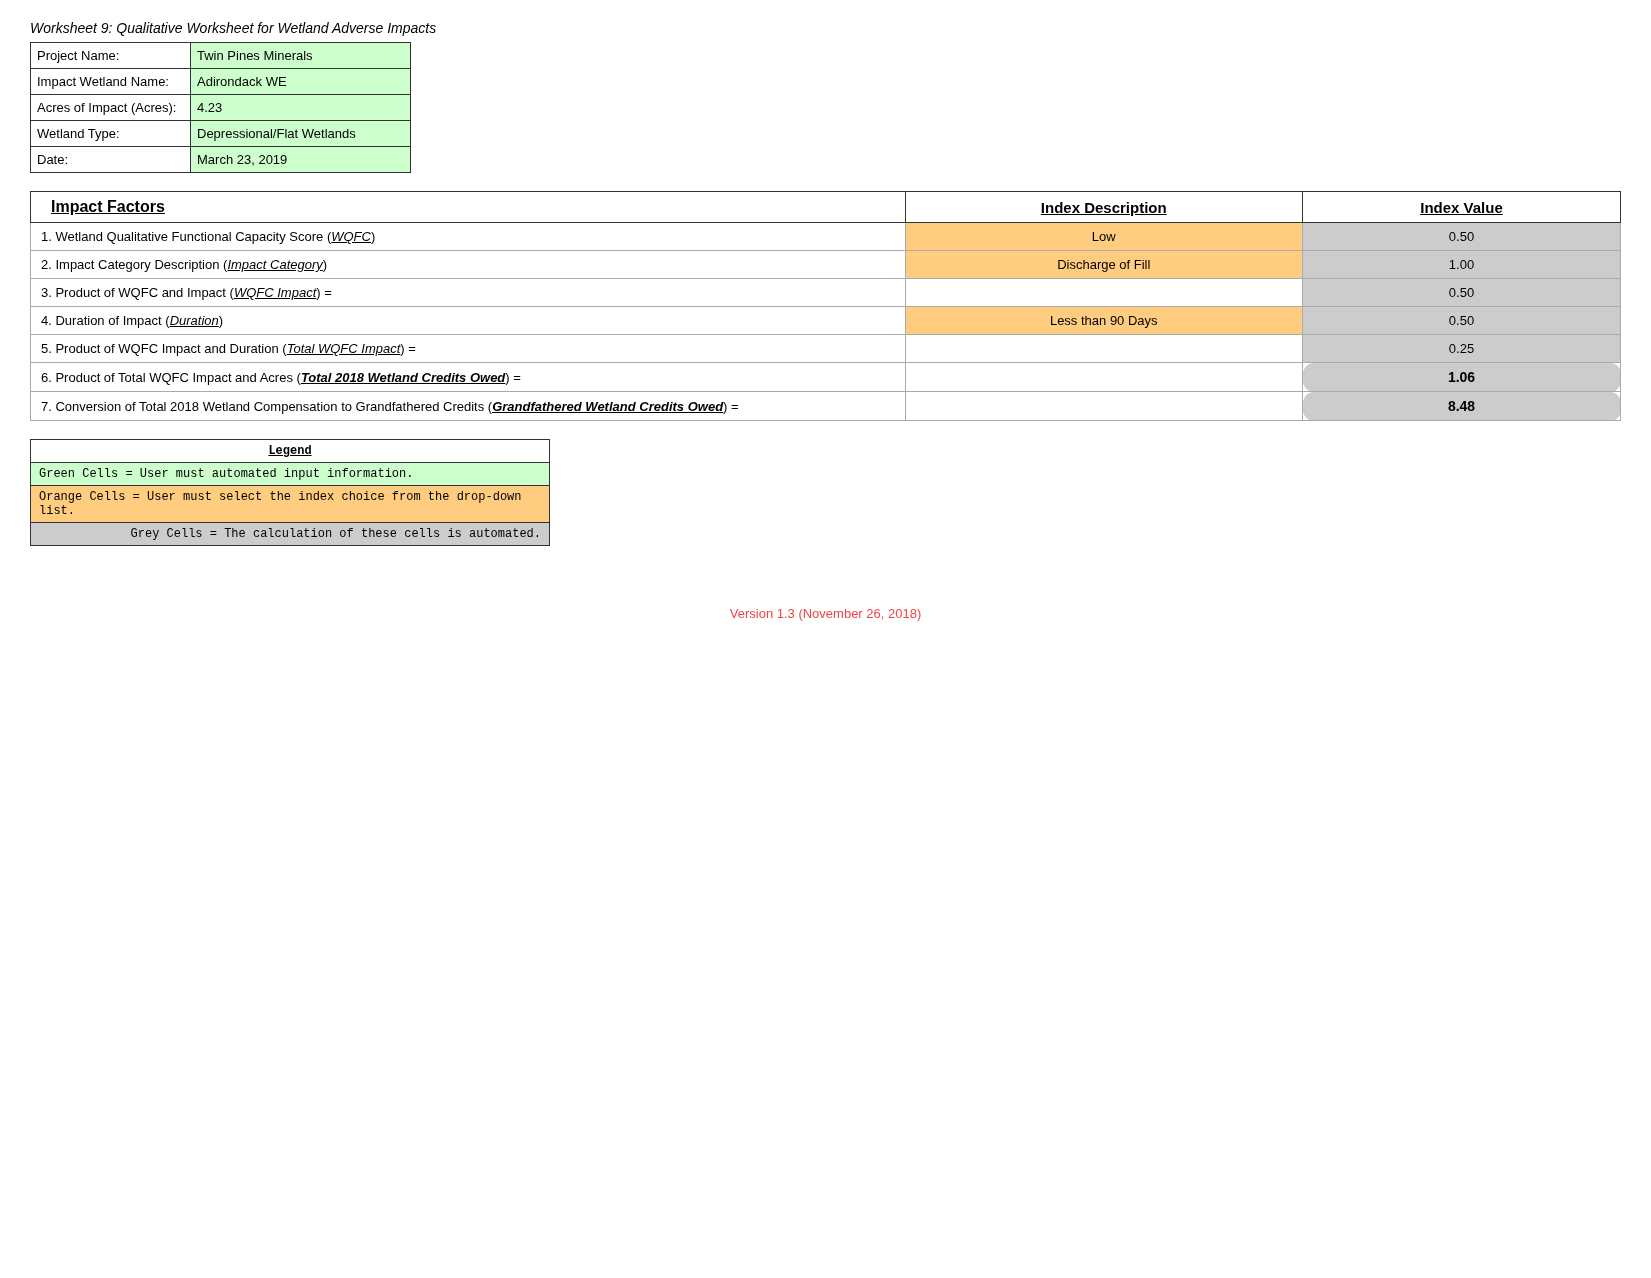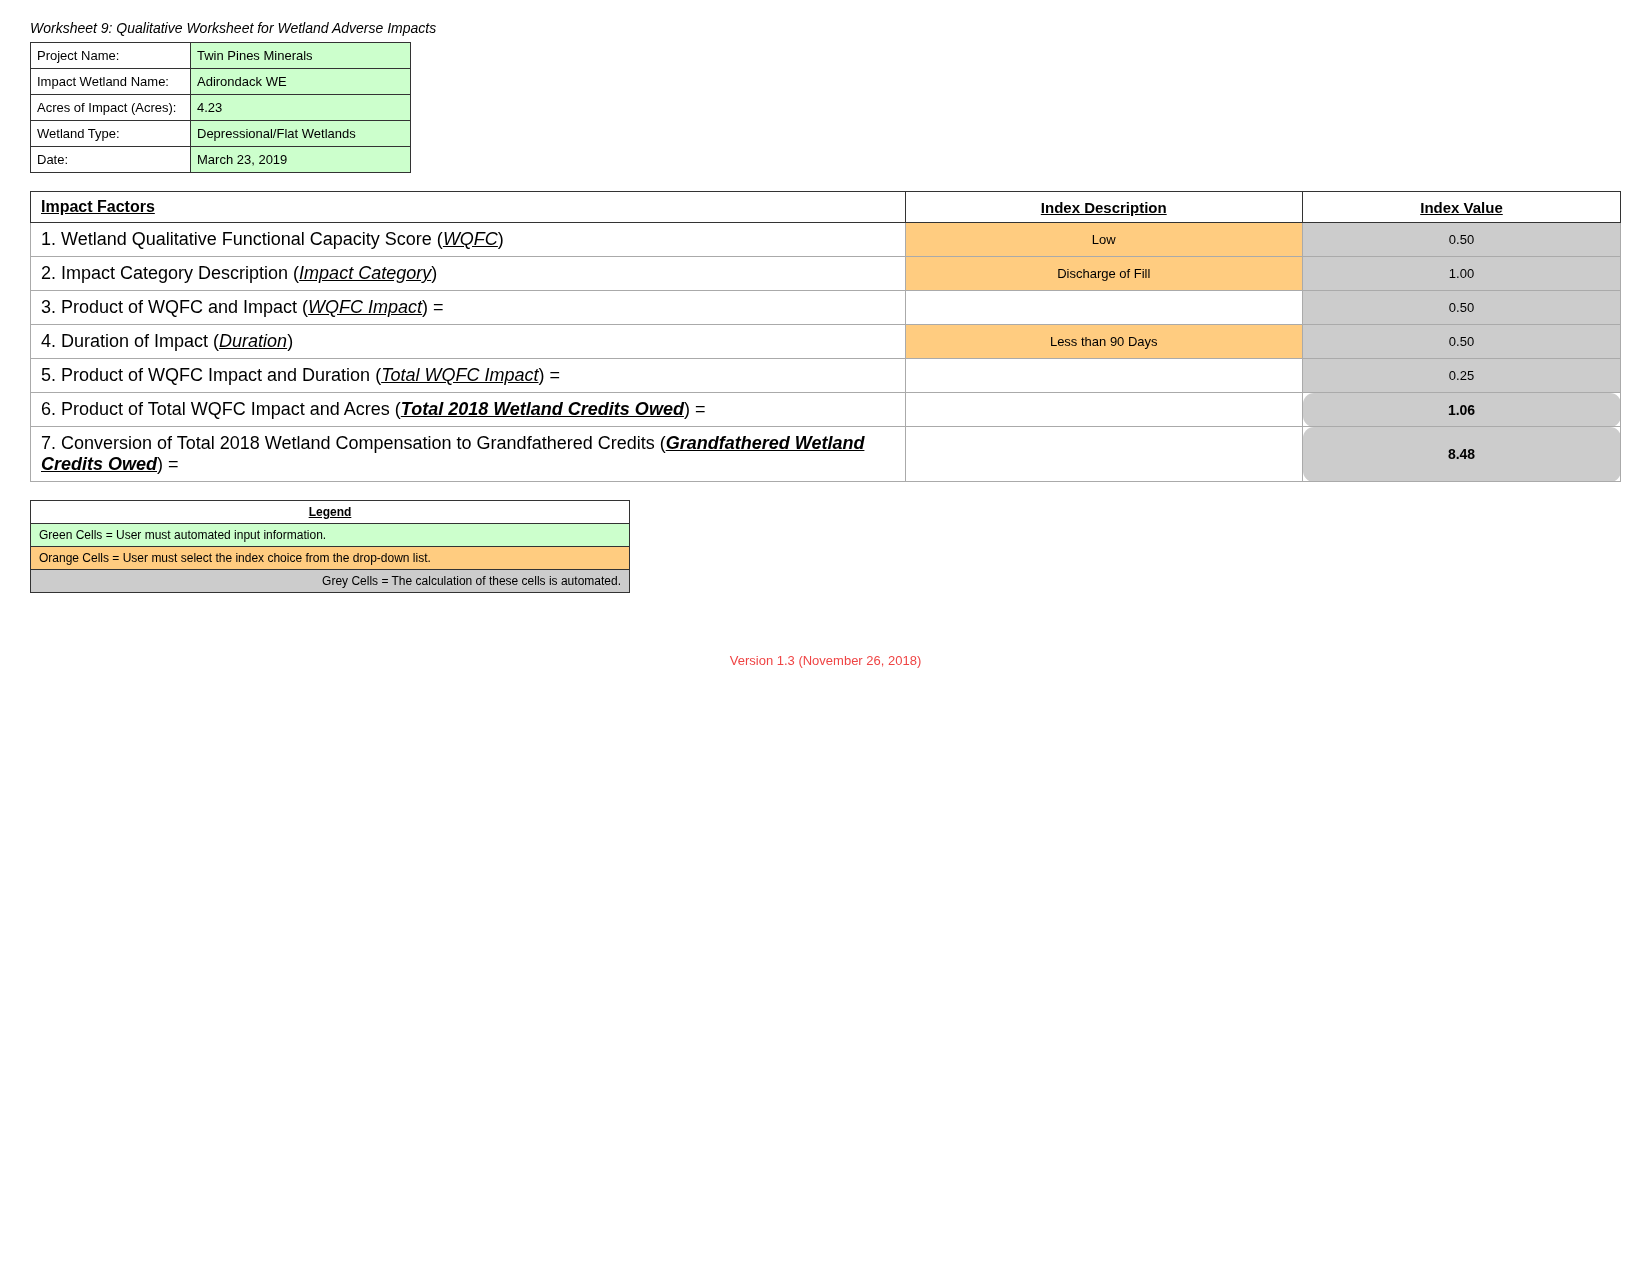--- a/index.html
+++ b/index.html
@@ -31,37 +31,37 @@
       min-width: 220px;
       background: #ccffcc;
     }
     .main-table {
       border-collapse: collapse;
       width: 100%;
       margin-bottom: 18px;
     }
     .main-table th {
       border: 1px solid #333;
-      padding: 6px 10px;
+      padding: 6px 20px;
       text-align: center;
       font-weight: bold;
       text-decoration: underline;
       font-size: 15px;
     }
     .main-table th.impact-factors-header {
       text-align: left;
       font-size: 16px;
     }
     .main-table td {
       border: 1px solid #aaa;
       padding: 6px 10px;
       vertical-align: middle;
     }
     .factor-label {
-      font-size: 18px;
+      font-size: 13px;
     }
     .factor-label em {
       font-style: italic;
       text-decoration: underline;
     }
     .factor-label strong {
       font-weight: bold;
       text-decoration: underline;
       font-style: italic;
     }
@@ -79,21 +79,22 @@
     .index-val-cell.bold-val {
       font-weight: bold;
       font-size: 14px;
       border-radius: 11px;
     }
     .empty-desc {
       background: #fff;
     }
     .legend-table {
       border-collapse: collapse;
-      width: 600px;
+      width: 520px;
+      font-family: Liberation Mono, monospace;
     }
     .legend-table td {
       border: 1px solid #333;
       padding: 4px 8px;
       font-size: 12px;
     }
     .legend-title {
       text-align: center;
       font-weight: bold;
       text-decoration: underline;

